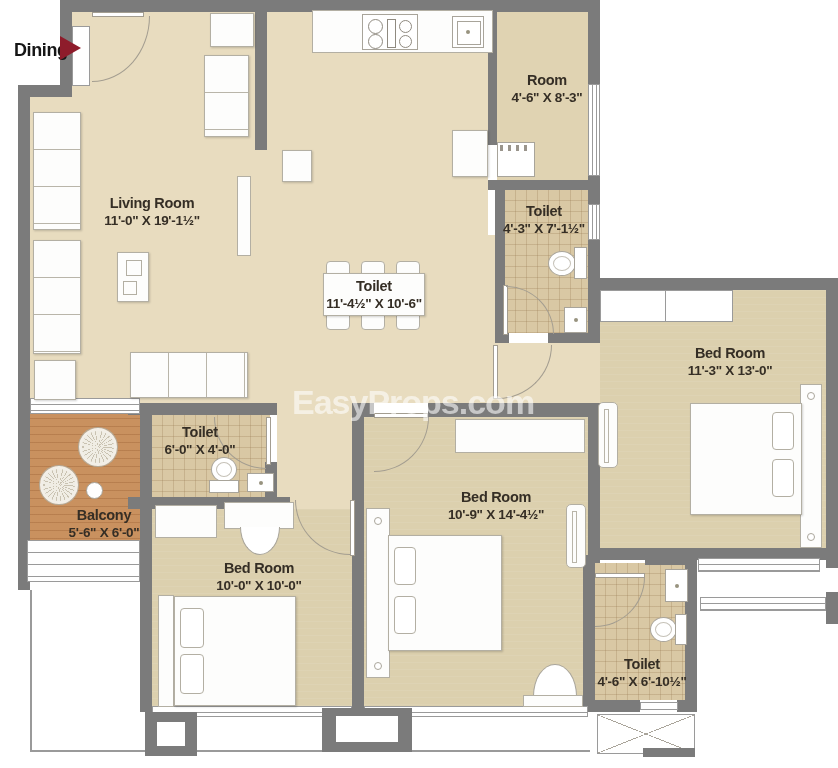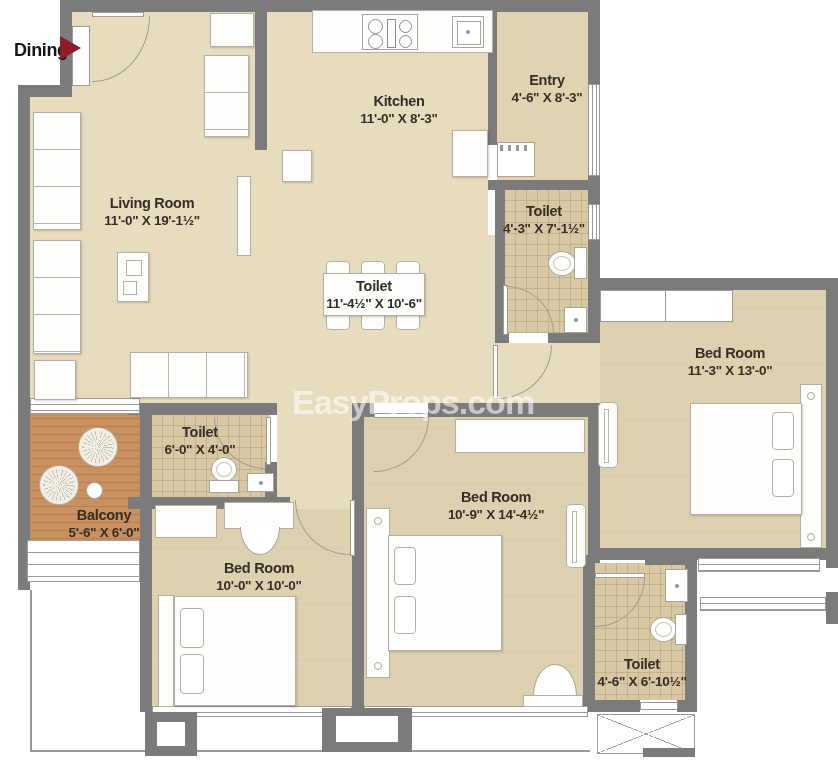--- a/index.html
+++ b/index.html
@@ -244,26 +244,22 @@
   <div class="wall" style="left:322px;top:708px;width:90px;height:44px;">
     <div class="abs" style="left:14px;top:8px;width:62px;height:26px;background:#fff;"></div>
   </div>
   <div class="shaft" style="left:597px;top:714px;width:98px;height:40px;"></div>
   <div class="wall" style="left:643px;top:748px;width:52px;height:9px;"></div>
 
   <div class="label" style="left:152px;top:196px;margin-top:16px;">
     <span class="nm">Living Room</span>
     <span class="dm">11'-0" X 19'-1½"</span>
   </div>
-  <div class="label" style="left:399px;top:110px;">
-    <span class="nm">Kitchen</span>
-    <span class="dm">11'-0" X 8'-3"</span>
-  </div>
   <div class="label" style="left:547px;top:89px;">
-    <span class="nm">Entry</span>
+    <span class="nm">Room</span>
     <span class="dm">4'-6" X 8'-3"</span>
   </div>
   <div class="label" style="left:544px;top:220px;">
     <span class="nm">Toilet</span>
     <span class="dm">4'-3" X 7'-1½"</span>
   </div>
   <div class="label" style="left:730px;top:362px;">
     <span class="nm">Bed Room</span>
     <span class="dm">11'-3" X 13'-0"</span>
   </div>

